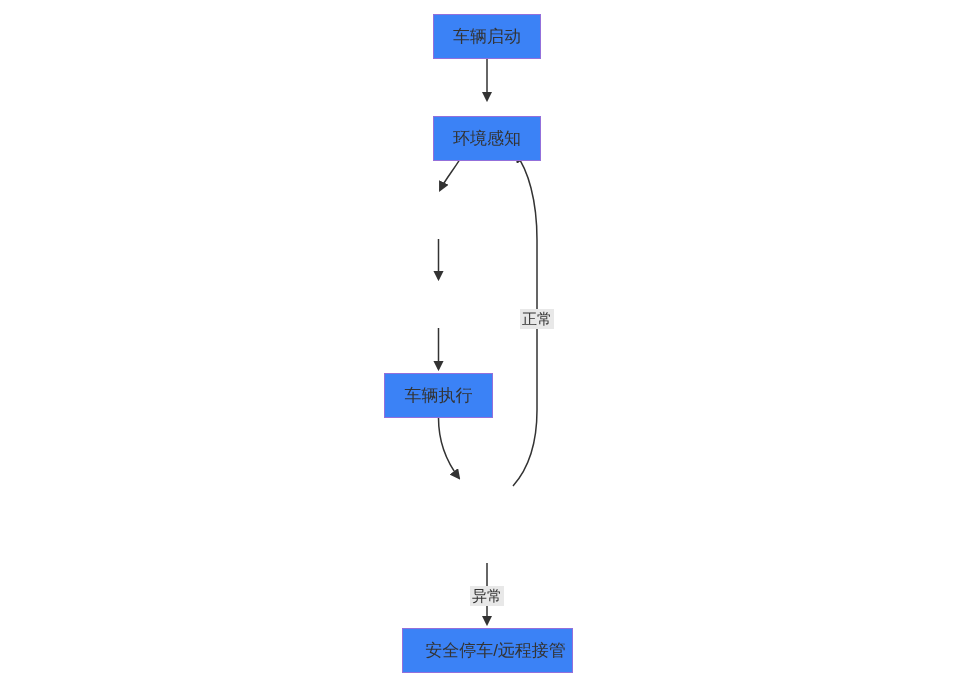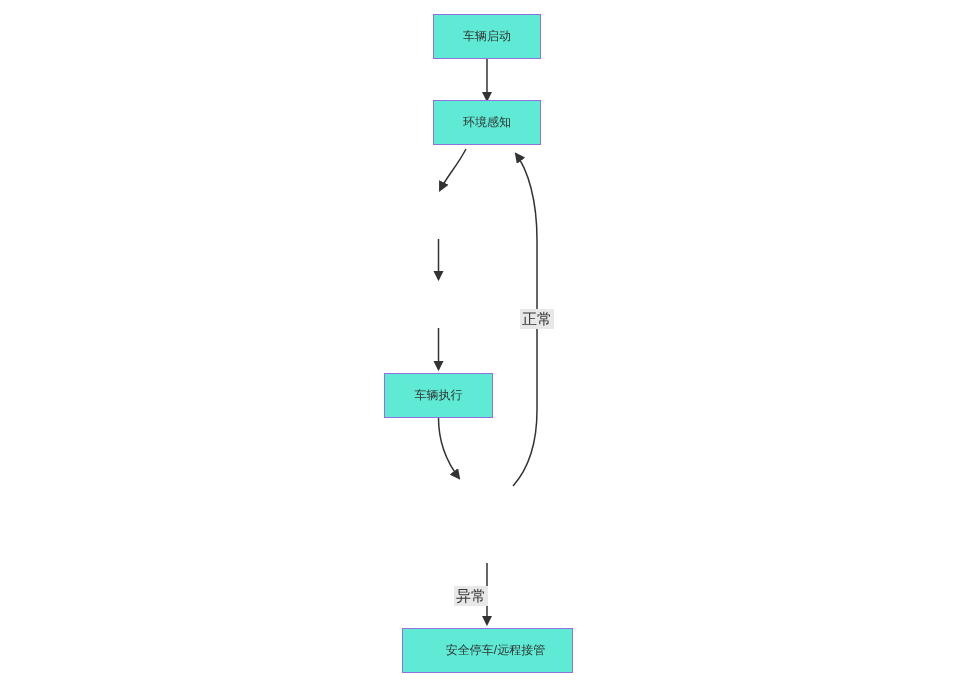--- a/index.html
+++ b/index.html
@@ -18,32 +18,32 @@
   svg.edges {
     position: absolute;
     left: 0;
     top: 0;
     width: 960px;
     height: 684px;
   }
   .node {
     position: absolute;
     box-sizing: border-box;
-    background: #5eead4;
+    background: #3b82f6;
     border: 1px solid #9370DB;
     color: #333333;
-    font-size: 12px;
+    font-size: 17px;
     display: flex;
     align-items: center;
     justify-content: center;
     text-align: center;
     white-space: nowrap;
   }
   #node-start      { left: 433px; top: 14px;  width: 108px; height: 45px; }
-  #node-perception { left: 433px; top: 100px; width: 108px; height: 45px; text-align: center; }
+  #node-perception { left: 433px; top: 116px; width: 108px; height: 45px; text-align: center; }
   #node-planning   { left: 384px; top: 194px; width: 109px; height: 45px; }
   #node-decision   { left: 384px; top: 283px; width: 109px; height: 45px; }
   #node-execution  { left: 384px; top: 373px; width: 109px; height: 45px; }
   #node-safestop   { left: 402px; top: 628px; width: 171px; height: 45px; padding-left: 16px; }
 
   .diamond-wrap {
     position: absolute;
     left: 437px;
     top: 463px;
     width: 100px;
@@ -77,21 +77,21 @@
     position: absolute;
     transform: translate(-50%, -50%);
     background: #e8e8e8;
     color: #333333;
     font-size: 15px;
     line-height: 1.2;
     padding: 1px 2px;
     white-space: nowrap;
   }
   #label-normal   { left: 537px; top: 319px; }
-  #label-abnormal { left: 471px; top: 596px; }
+  #label-abnormal { left: 487px; top: 596px; }
 </style>
 </head>
 <body>
 
 <div class="canvas">
 
   <svg class="edges" viewBox="0 0 960 684" xmlns="http://www.w3.org/2000/svg">
     <defs>
       <marker id="arrow" viewBox="0 0 10 10" refX="8" refY="5" markerWidth="7" markerHeight="7" orient="auto-start-reverse">
         <path d="M0,0 L10,5 L0,10 z" fill="#333333"></path>

